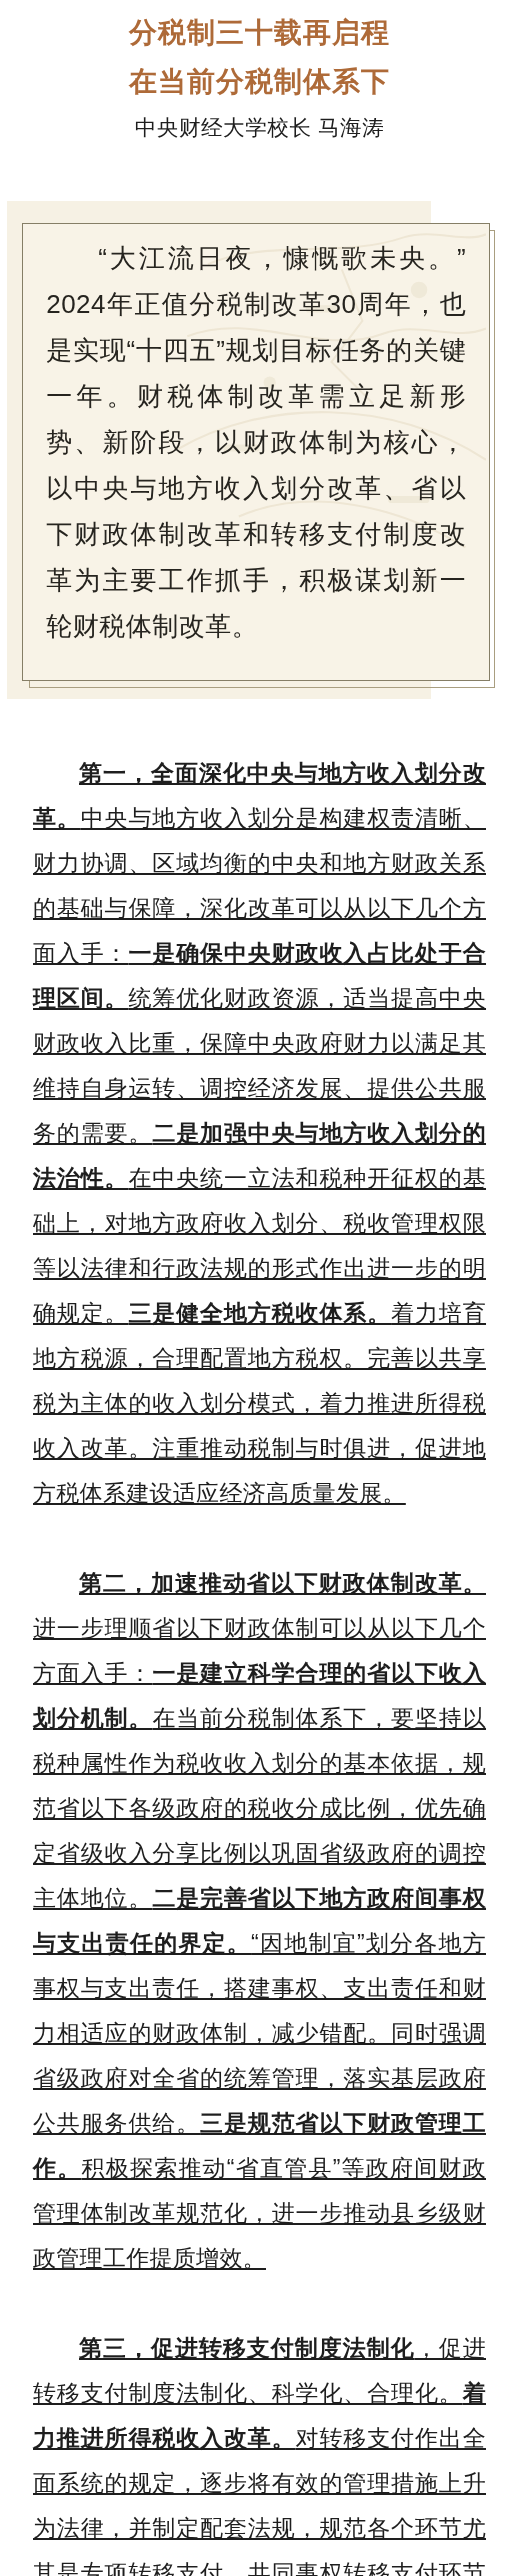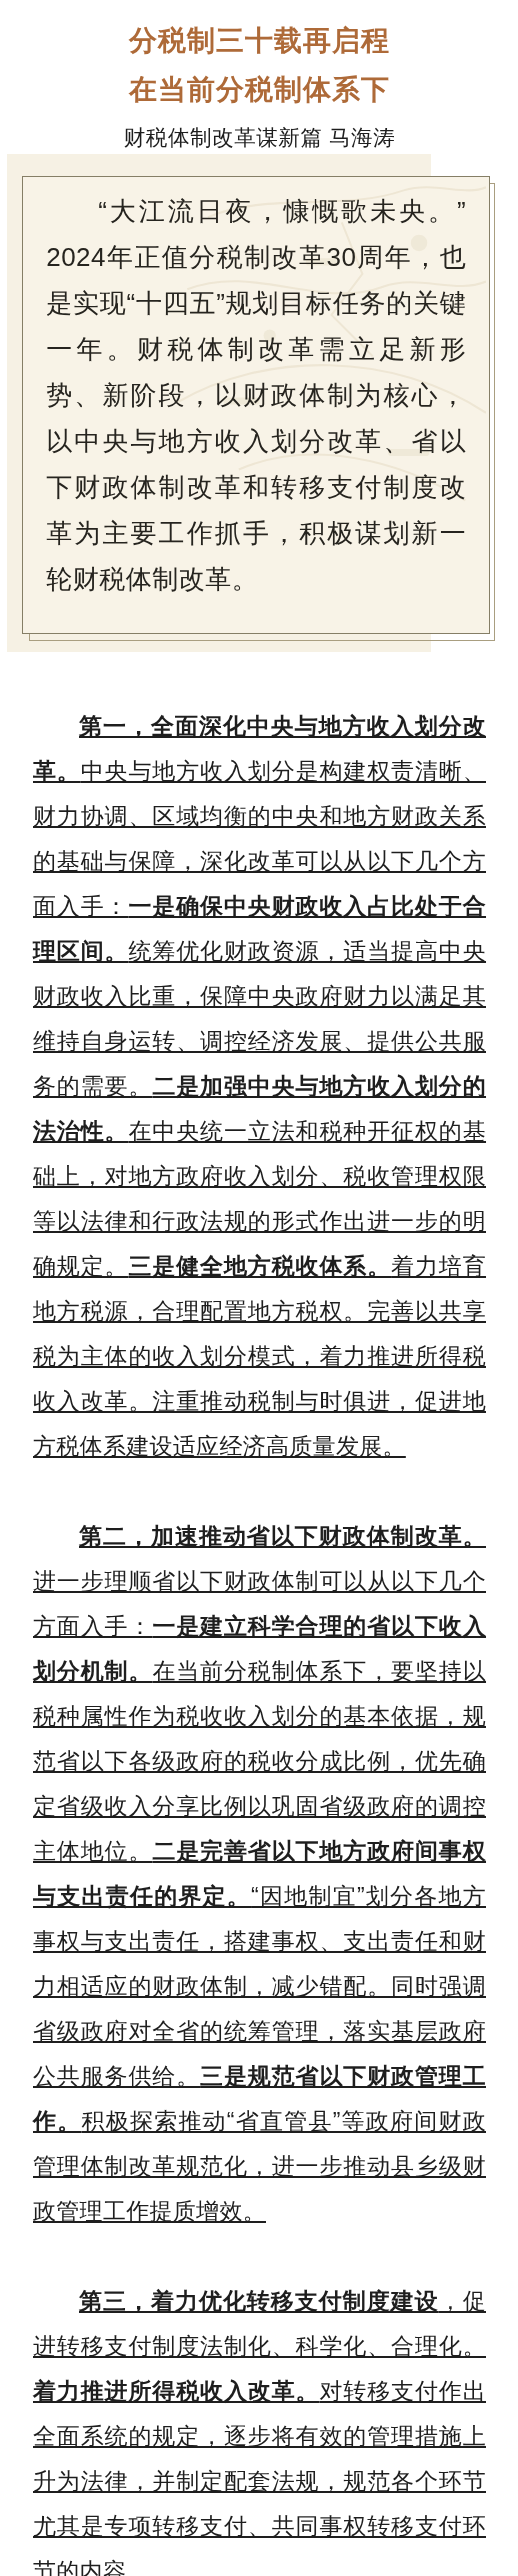--- a/index.html
+++ b/index.html
@@ -25,20 +25,21 @@
   .author{
     margin-top:6.2px;
     font-size:21.6px;
     line-height:32px;
     font-weight:500;
     color:#1e1e1e;
     letter-spacing:0.5px;
   }
   
   .quote-band{
+    margin-top:57px;
     width:424px;
     margin-left:7.2px;
     background:#f6f1e4;
     padding:21.6px 0 17.5px 0;
   }
   .card{
     position:relative;
     margin-left:15px;
     width:468px;
   }
@@ -95,25 +96,25 @@
   }
   .para:last-child{margin-bottom:0;}
   .para .bold{font-weight:700;}
 </style>
 </head>
 <body>
 
 <div class="page">
 
   <header class="header">
-    <h1 style="margin:8px;">
+    <h1 style="margin:0;">
       <span class="title-line">分税制三十载再启程</span>
       <span class="title-line">在当前分税制体系下</span>
     </h1>
-    <div class="author">财税体制改革谋新篇  马海涛</div>
+    <div class="author">中央财经大学校长  马海涛</div>
   </header>
 
   <section class="quote-band">
     <div class="card">
       <div class="sheet-behind"></div>
       <div class="sheet-front">
         <svg class="watermark" viewBox="0 0 600 720" xmlns="http://www.w3.org/2000/svg" aria-hidden="true">
           <g fill="none" stroke="#e6dcc5" stroke-width="4">
             <path d="M60,70 C180,20 320,60 440,18 C500,0 560,30 600,12"></path>
             <path d="M20,210 C150,160 280,250 400,205 C470,180 540,220 600,195"></path>
@@ -131,17 +132,17 @@
           </g>
         </svg>
         <p class="quote-text">“大江流日夜，慷慨歌未央。”2024年正值分税制改革30周年，也是实现“十四五”规划目标任务的关键一年。财税体制改革需立足新形势、新阶段，以财政体制为核心，以中央与地方收入划分改革、省以下财政体制改革和转移支付制度改革为主要工作抓手，积极谋划新一轮财税体制改革。</p>
       </div>
     </div>
   </section>
 
   <main class="article">
       <p class="para"><span class="bold">第一，全面深化中央与地方收入划分改革。</span><span>中央与地方收入划分是构建权责清晰、财力协调、区域均衡的中央和地方财政关系的基础与保障，深化改革可以从以下几个方面入手：</span><span class="bold">一是确保中央财政收入占比处于合理区间。</span><span>统筹优化财政资源，适当提高中央财政收入比重，保障中央政府财力以满足其维持自身运转、调控经济发展、提供公共服务的需要。</span><span class="bold">二是加强中央与地方收入划分的法治性。</span><span>在中央统一立法和税种开征权的基础上，对地方政府收入划分、税收管理权限等以法律和行政法规的形式作出进一步的明确规定。</span><span class="bold">三是健全地方税收体系。</span><span>着力培育地方税源，合理配置地方税权。完善以共享税为主体的收入划分模式，着力推进所得税收入改革。注重推动税制与时俱进，促进地方税体系建设适应经济高质量发展。</span></p>
       <p class="para"><span class="bold">第二，加速推动省以下财政体制改革。</span><span>进一步理顺省以下财政体制可以从以下几个方面入手：</span><span class="bold">一是建立科学合理的省以下收入划分机制。</span><span>在当前分税制体系下，要坚持以税种属性作为税收收入划分的基本依据，规范省以下各级政府的税收分成比例，优先确定省级收入分享比例以巩固省级政府的调控主体地位。</span><span class="bold">二是完善省以下地方政府间事权与支出责任的界定。</span><span>“因地制宜”划分各地方事权与支出责任，搭建事权、支出责任和财力相适应的财政体制，减少错配。同时强调省级政府对全省的统筹管理，落实基层政府公共服务供给。</span><span class="bold">三是规范省以下财政管理工作。</span><span>积极探索推动“省直管县”等政府间财政管理体制改革规范化，进一步推动县乡级财政管理工作提质增效。</span></p>
-      <p class="para"><span class="bold">第三，着力优化转移支付制度建设</span><span>，促进转移支付制度法制化、科学化、合理化。</span><span class="bold">着力推进所得税收入改革。</span><span>对转移支付作出全面系统的规定，逐步将有效的管理措施上升为法律，并制定配套法规，规范各个环节尤其是专项转移支付、共同事权转移支付环节的内容。</span></p>
+      <p class="para"><span class="bold">第三，促进转移支付制度法制化</span><span>，促进转移支付制度法制化、科学化、合理化。</span><span class="bold">着力推进所得税收入改革。</span><span>对转移支付作出全面系统的规定，逐步将有效的管理措施上升为法律，并制定配套法规，规范各个环节尤其是专项转移支付、共同事权转移支付环节的内容。</span></p>
     </main>
 
 </div>
 
 
 </body></html>

